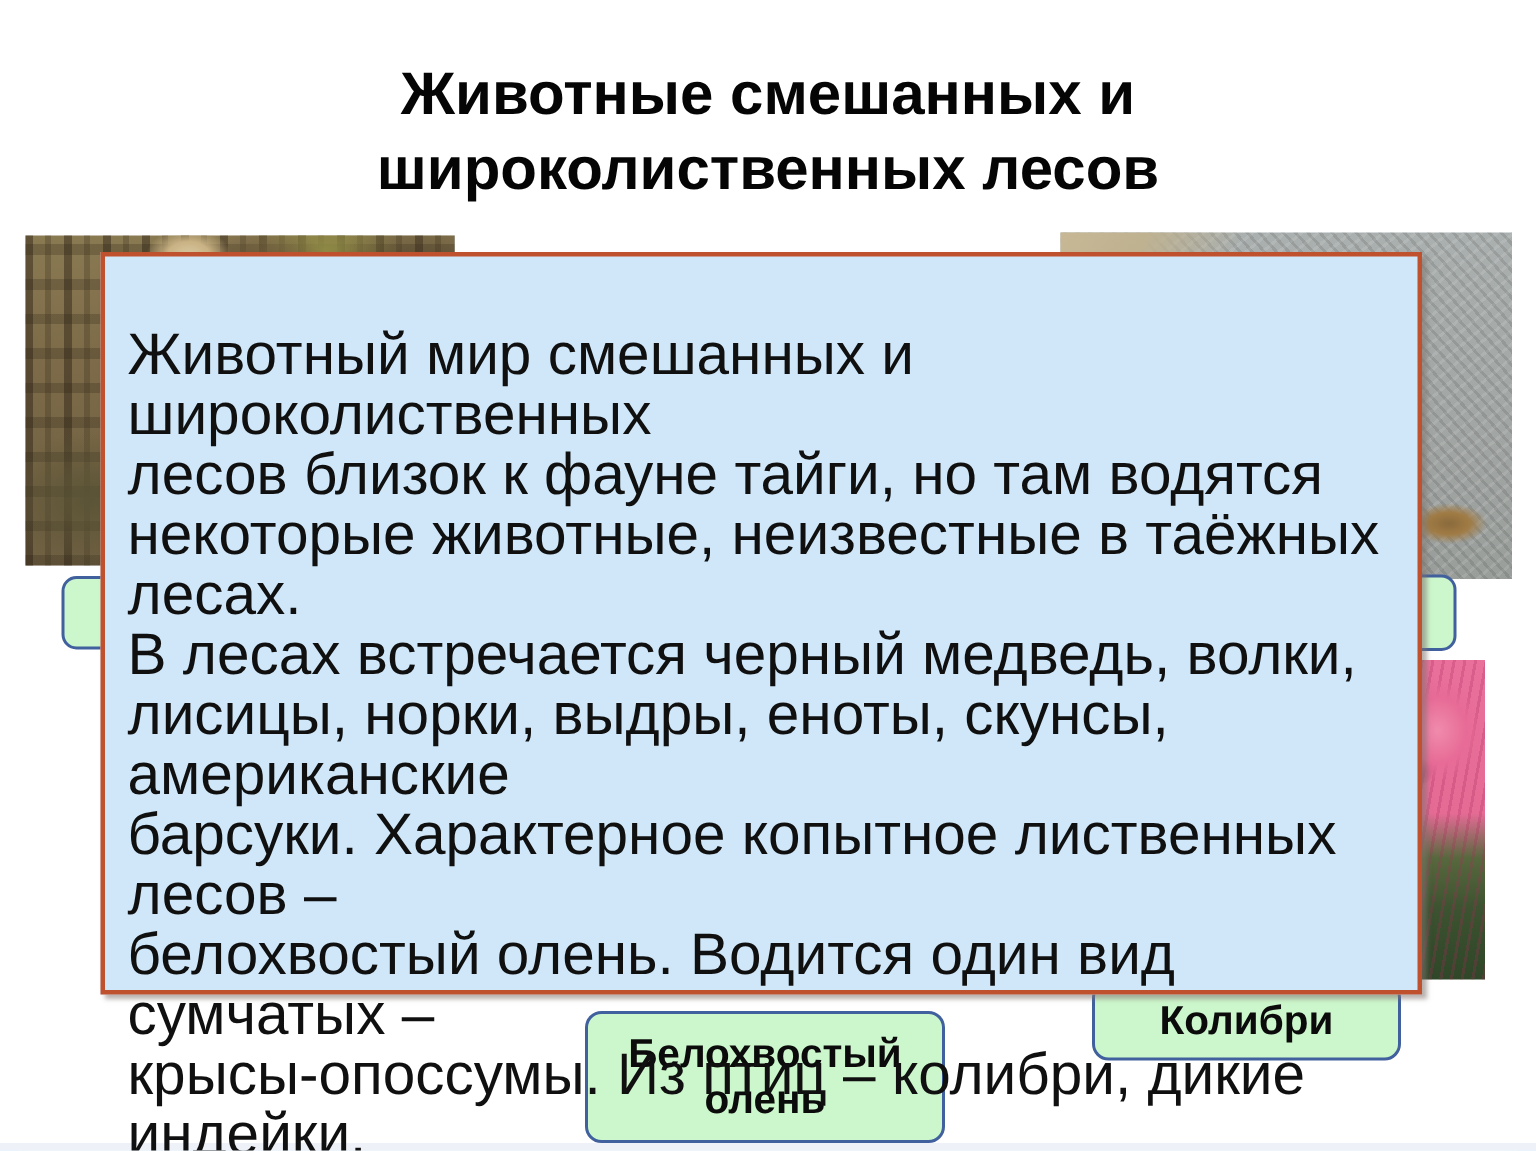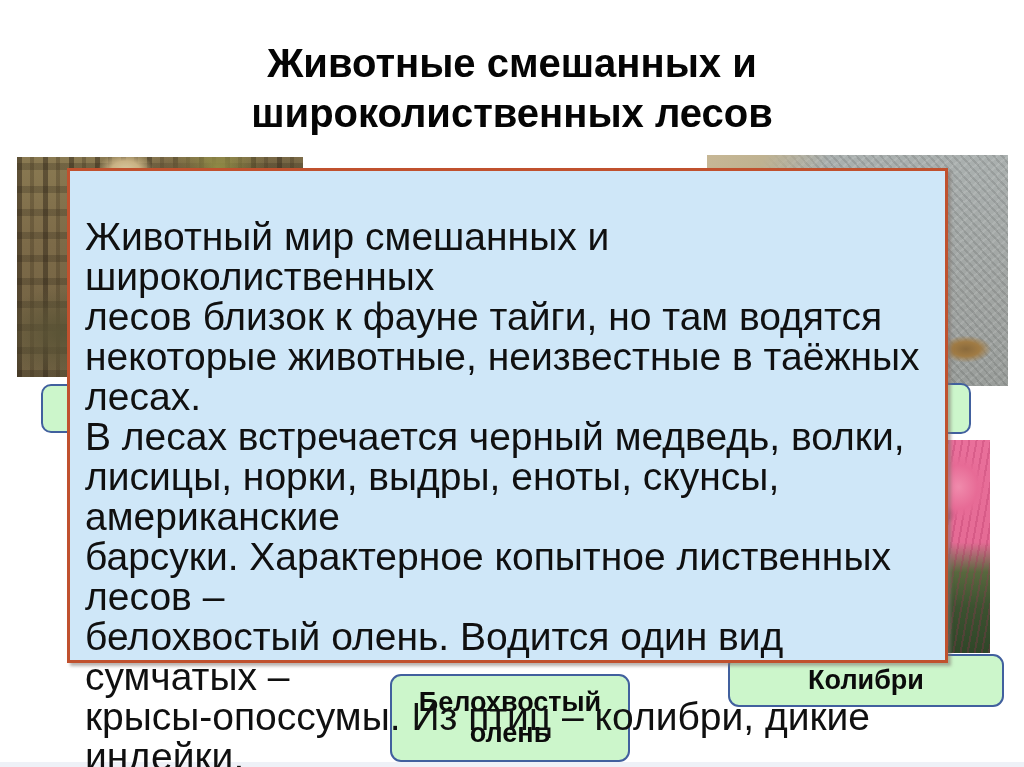--- a/index.html
+++ b/index.html
@@ -97,21 +97,21 @@
     border-radius:11px;
     box-sizing:border-box;
     display:flex;align-items:center;justify-content:center;
     text-align:center;
     font-weight:bold;font-size:27px;line-height:31px;color:#0b0b0b;
     z-index:5;
     white-space:pre-line;
   }
   .label-alligator{left:48px;top:650px;width:230px;height:48px;}
   .label-deer{left:390px;top:674px;width:240px;height:88px;}
-  .label-kolibri{left:728px;top:654px;width:276px;height:53px;}
+  .label-kolibri{left:728px;top:654px;width:206px;height:53px;}
 </style>
 </head>
 <body>
 
 <div class="slide">
 
   <div class="title">Животные смешанных и
 широколиственных лесов</div>
 
   <div class="photo photo-raccoon"></div>

